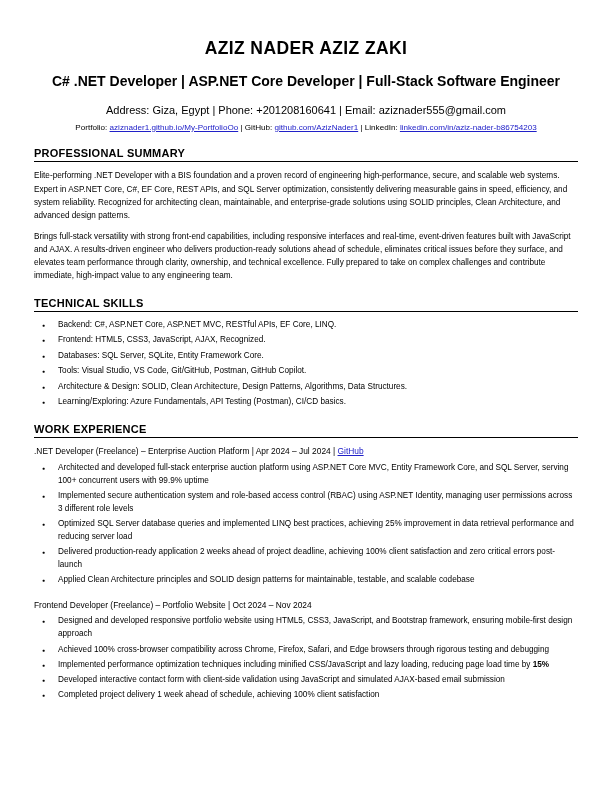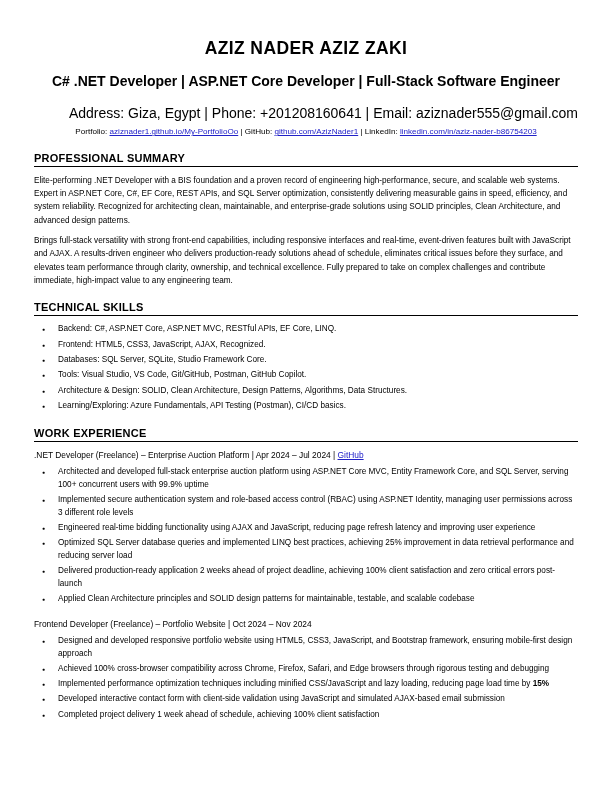--- a/index.html
+++ b/index.html
@@ -32,22 +32,22 @@
     line-height: 1.2;
   }
   .headline {
     text-align: center;
     font-size: 14px;
     font-weight: bold;
     margin: 14px 0 0 0;
     line-height: 1.2;
   }
   .contact-line {
-    text-align: right;
-    font-size: 14px;
+    text-align: center;
+    font-size: 11px;
     margin: 13px 0 0 0;
     line-height: 1.45;
   }
   .links-line {
     text-align: center;
     font-size: 8.1px;
     margin: 3px 0 0 0;
     line-height: 1.45;
     padding: 0 8px;
   }
@@ -147,39 +147,38 @@
       <p class="para">Brings full-stack versatility with strong front-end capabilities, including responsive interfaces and real-time, event-driven features built with JavaScript and AJAX. A results-driven engineer who delivers production-ready solutions ahead of schedule, eliminates critical issues before they surface, and elevates team performance through clarity, ownership, and technical excellence. Fully prepared to take on complex challenges and contribute immediate, high-impact value to any engineering team.</p>
     </div>
   </div>
 
   <div class="section">
     <div class="section-title">TECHNICAL SKILLS</div>
     <div class="section-rule"></div>
     <ul class="bullets">
       <li>Backend: C#, ASP.NET Core, ASP.NET MVC, RESTful APIs, EF Core, LINQ.</li>
       <li>Frontend: HTML5, CSS3, JavaScript, AJAX, Recognized.</li>
-      <li>Databases: SQL Server, SQLite, Studio Framework Core.</li>
+      <li>Databases: SQL Server, SQLite, Entity Framework Core.</li>
       <li>Tools: Visual Studio, VS Code, Git/GitHub, Postman, GitHub Copilot.</li>
       <li>Architecture &amp; Design: SOLID, Clean Architecture, Design Patterns, Algorithms, Data Structures.</li>
       <li>Learning/Exploring: Azure Fundamentals, API Testing (Postman), CI/CD basics.</li>
     </ul>
   </div>
 
   <div class="section">
     <div class="section-title">WORK EXPERIENCE</div>
     <div class="section-rule"></div>
 
     <div class="job-block">
       <div class="job-title">
         <span>.NET Developer (Freelance) – Enterprise Auction Platform | Apr 2024 – Jul 2024 | </span><a class="link" href="#">GitHub</a>
       </div>
       <ul class="bullets tight">
         <li>Architected and developed full-stack enterprise auction platform using ASP.NET Core MVC, Entity Framework Core, and SQL Server, serving 100+ concurrent users with 99.9% uptime</li>
         <li>Implemented secure authentication system and role-based access control (RBAC) using ASP.NET Identity, managing user permissions across 3 different role levels</li>
-        <li>Engineered real-time bidding functionality using AJAX and JavaScript, reducing page refresh latency and improving user experience</li>
         <li>Optimized SQL Server database queries and implemented LINQ best practices, achieving 25% improvement in data retrieval performance and reducing server load</li>
         <li>Delivered production-ready application 2 weeks ahead of project deadline, achieving 100% client satisfaction and zero critical errors post-launch</li>
         <li>Applied Clean Architecture principles and SOLID design patterns for maintainable, testable, and scalable codebase</li>
       </ul>
     </div>
 
     <div class="job-block second">
       <div class="job-title">
         <span>Frontend Developer (Freelance) – Portfolio Website | Oct 2024 – Nov 2024</span>
       </div>

